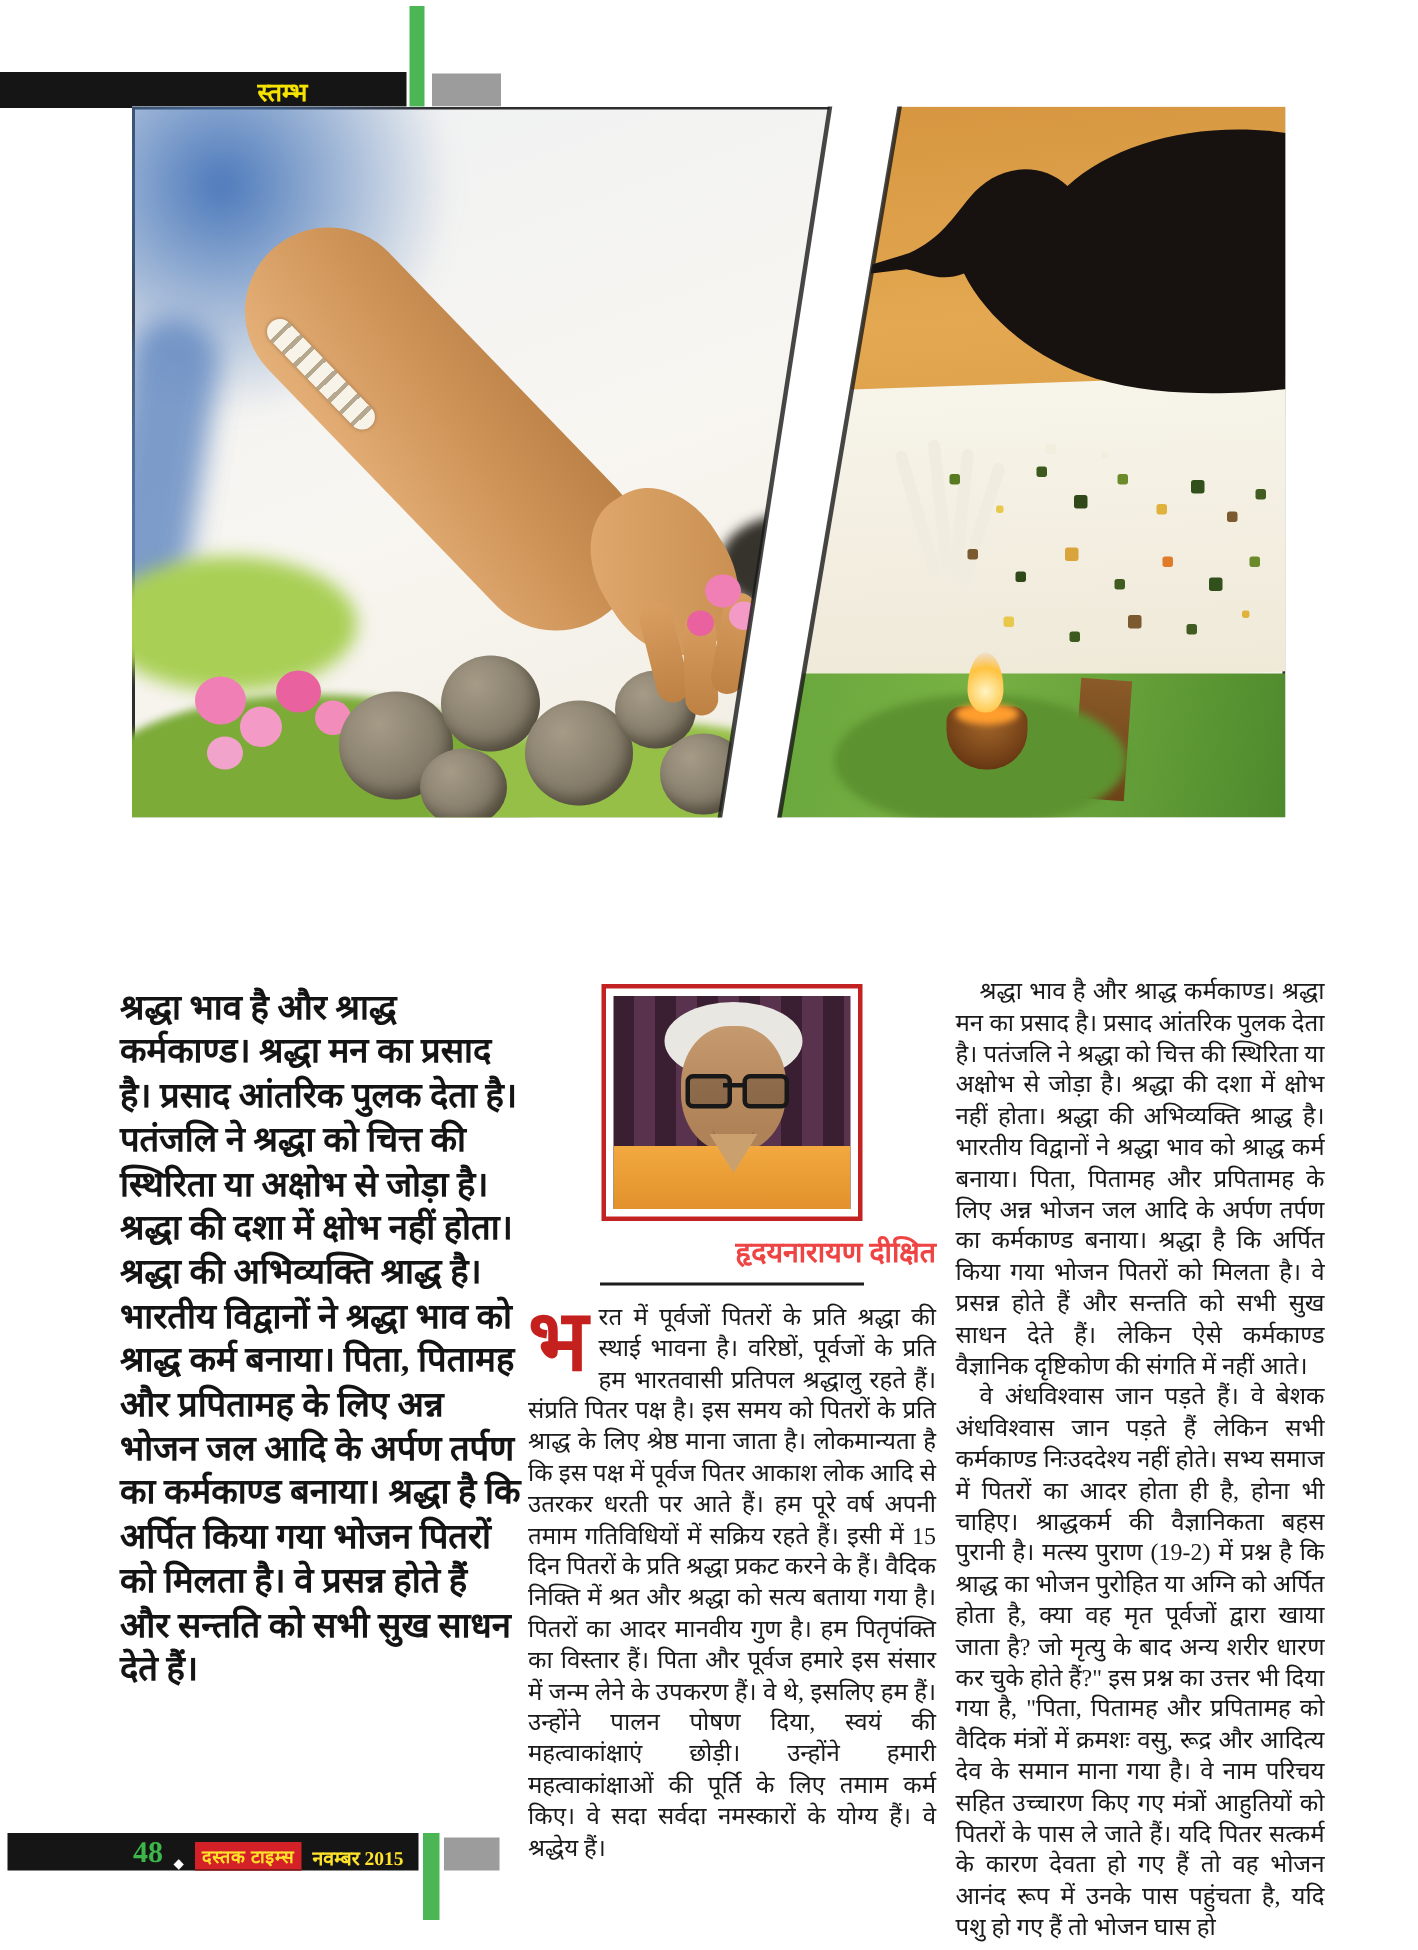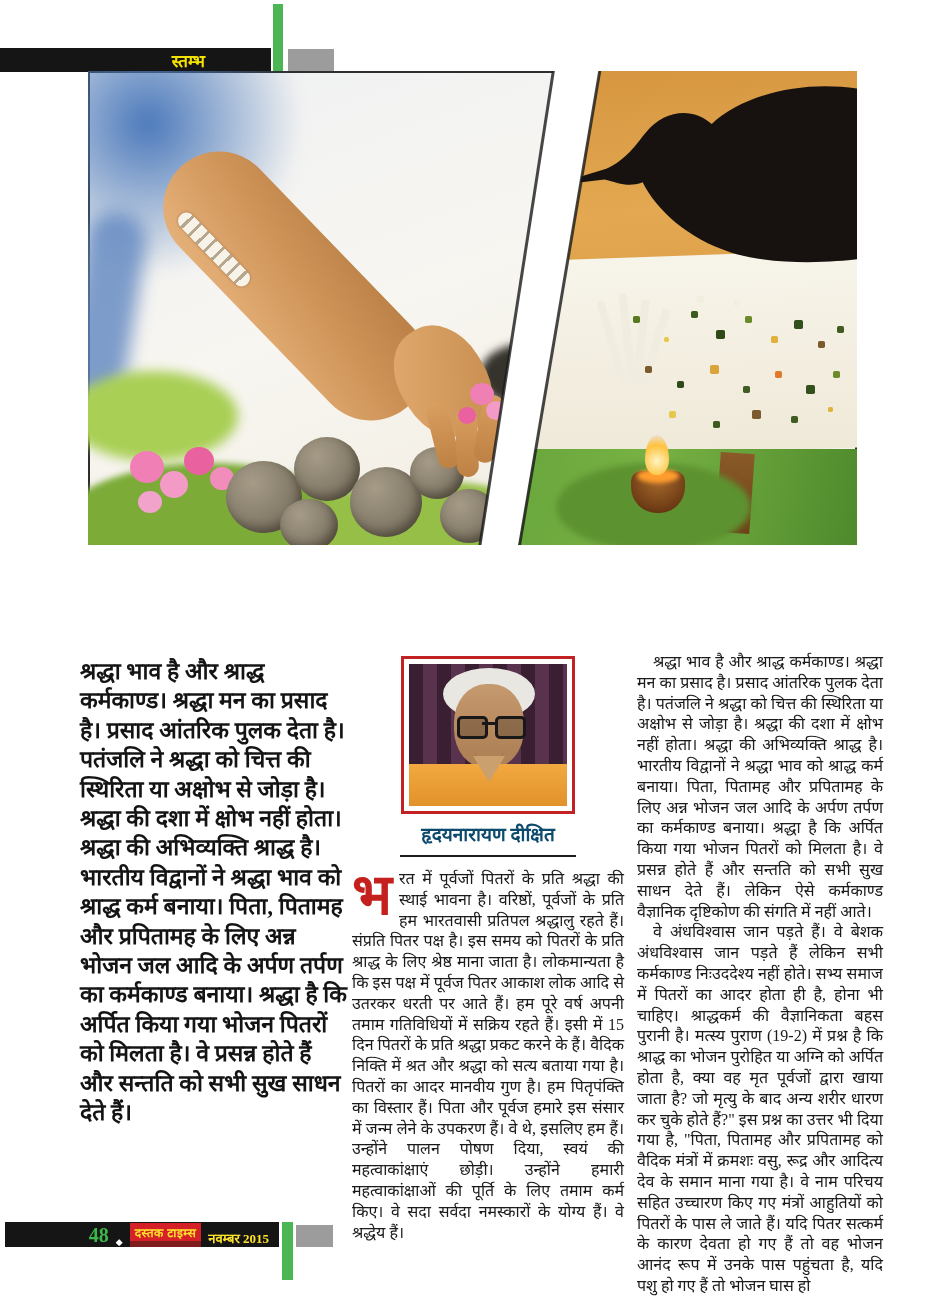--- a/index.html
+++ b/index.html
@@ -99,31 +99,31 @@
   .hair{position:absolute;left:34px;top:4px;width:92px;height:52px;border-radius:50%;background:#e9e7e2;}
   .face{position:absolute;left:45px;top:20px;width:70px;height:84px;border-radius:46%;
         background:linear-gradient(#c59a6e,#b08257 80%);}
   .g{position:absolute;top:52px;width:25px;height:17px;border:3px solid #181818;border-radius:5px;background:rgba(60,45,35,.35);}
   .g1{left:48px;} .g2{left:86px;}
   .gbridge{position:absolute;left:73px;top:58px;width:14px;height:3px;background:#181818;}
   .mouth{position:absolute;left:66px;top:88px;width:28px;height:7px;border-radius:0 0 14px 14px;border-bottom:2px solid #8a5f3e;}
   .shirt{position:absolute;left:0;bottom:0;width:100%;height:42px;background:linear-gradient(#f2a93f,#e2912b);}
   .collar{position:absolute;left:64px;bottom:24px;width:32px;height:26px;background:#caa06e;
           clip-path:polygon(0 0,100% 0,50% 100%);}
-  .caption{margin:7px 0 0;text-align:center;font-size:19px;font-weight:bold;color:#0c4a6e;}
+  .caption{margin:7px 0 0;text-align:right;font-size:19px;font-weight:bold;color:#ef4444;}
   .cap-rule{width:176px;height:2px;background:#1c1c1c;margin:8px auto 12px;}
   .dropcap{float:left;color:#c4201d;font-weight:bold;font-size:57px;line-height:46px;padding:3px 7px 0 0;}
 
   
   .footbar{position:absolute;left:5px;top:1222px;width:274px;height:25px;background:#151515;
            display:flex;align-items:flex-end;justify-content:flex-end;gap:7px;padding-right:10px;box-sizing:border-box;}
   .pgnum{color:#3cb549;font-size:20px;font-weight:bold;}
   .diamond{color:#ffffff;font-size:9px;}
   .magname{background:#d42027;color:#ffe32b;font-size:12px;font-weight:bold;padding:1px 5px 0;
-           border-bottom:6px solid #7f1d1d;letter-spacing:.5px;}
+           border-bottom:1px solid #7f1d1d;letter-spacing:.5px;}
   .issuedate{color:#ffe32b;font-size:13px;font-weight:bold;}
   .green-bar-bot{position:absolute;left:282px;top:1222px;width:11px;height:58px;background:#4cb654;}
   .gray-box-bot{position:absolute;left:296px;top:1225px;width:37px;height:22px;background:#9c9c9c;}
 </style>
 </head>
 <body>
 
 <div class="page">
 
   <div class="tagbar">

